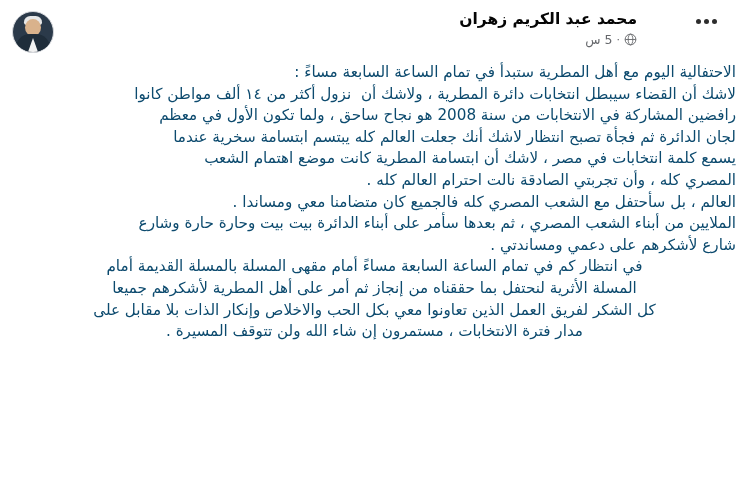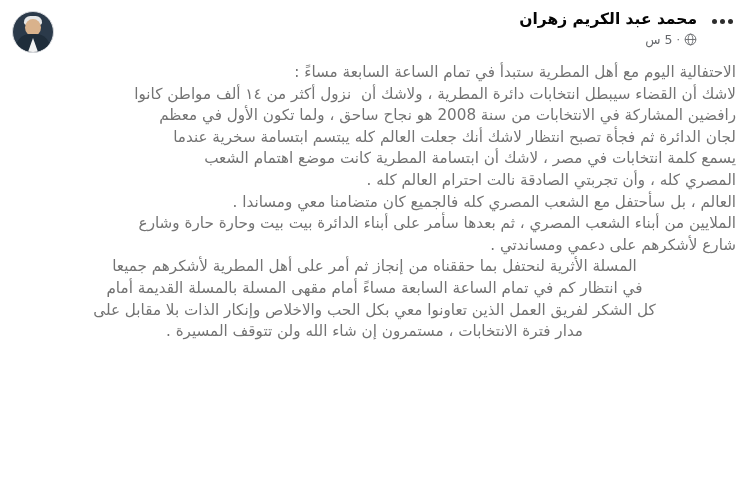--- a/index.html
+++ b/index.html
@@ -21,23 +21,24 @@
     display: flex;
     flex-direction: column;
     box-sizing: border-box;
   }
 
   
   .post-header {
     display: flex;
     flex-direction: row-reverse;
     align-items: flex-start;
-    padding: 9px 12px 6px 12px;
+    padding: 9px 28px 6px 12px;
     box-sizing: border-box;
     height: 62px;
+    gap: 44px;
   }
 
   .avatar {
     width: 42px;
     height: 42px;
     border-radius: 50%;
     background: #2b3a4a;
     position: relative;
     overflow: hidden;
     flex: 0 0 auto;
@@ -138,21 +139,21 @@
     background: #2d2d2d;
   }
 
   
   .post-body {
     direction: rtl;
     text-align: right;
     padding: 0 13px 4px 13px;
     font-size: 15.2px;
     line-height: 21.6px;
-    color: #737373;
+    color: #0c4a6e;
     box-sizing: border-box;
   }
   .post-body p {
     margin: 0;
     padding: 0;
     white-space: pre-wrap;
     word-wrap: break-word;
   }
   .line-center {
     text-align: center;
@@ -197,19 +198,19 @@
   <div class="post-body">
     <p>الاحتفالية اليوم مع أهل المطرية ستبدأ في تمام الساعة السابعة مساءً :</p>
     <p>لاشك أن القضاء سيبطل انتخابات دائرة المطرية ، ولاشك أن  نزول أكثر من ١٤ ألف مواطن كانوا</p>
     <p>رافضين المشاركة في الانتخابات من سنة 2008 هو نجاح ساحق ، ولما تكون الأول في معظم</p>
     <p>لجان الدائرة ثم فجأة تصبح انتظار لاشك أنك جعلت العالم كله يبتسم ابتسامة سخرية عندما</p>
     <p>يسمع كلمة انتخابات في مصر ، لاشك أن ابتسامة المطرية كانت موضع اهتمام الشعب</p>
     <p>المصري كله ، وأن تجربتي الصادقة نالت احترام العالم كله .</p>
     <p>العالم ، بل سأحتفل مع الشعب المصري كله فالجميع كان متضامنا معي ومساندا .</p>
     <p>الملايين من أبناء الشعب المصري ، ثم بعدها سأمر على أبناء الدائرة بيت بيت وحارة حارة وشارع</p>
     <p>شارع لأشكرهم على دعمي ومساندتي .</p>
+    <p class="line-center">في انتظار كم في تمام الساعة السابعة مساءً أمام مقهى المسلة بالمسلة القديمة أمام</p>
     <p class="line-center">المسلة الأثرية لنحتفل بما حققناه من إنجاز ثم أمر على أهل المطرية لأشكرهم جميعا</p>
-    <p class="line-center">في انتظار كم في تمام الساعة السابعة مساءً أمام مقهى المسلة بالمسلة القديمة أمام</p>
     <p class="line-center">كل الشكر لفريق العمل الذين تعاونوا معي بكل الحب والاخلاص وإنكار الذات بلا مقابل على</p>
     <p class="line-center">مدار فترة الانتخابات ، مستمرون إن شاء الله ولن تتوقف المسيرة .</p>
   </div>
 
 </div>
 
 </body></html>

